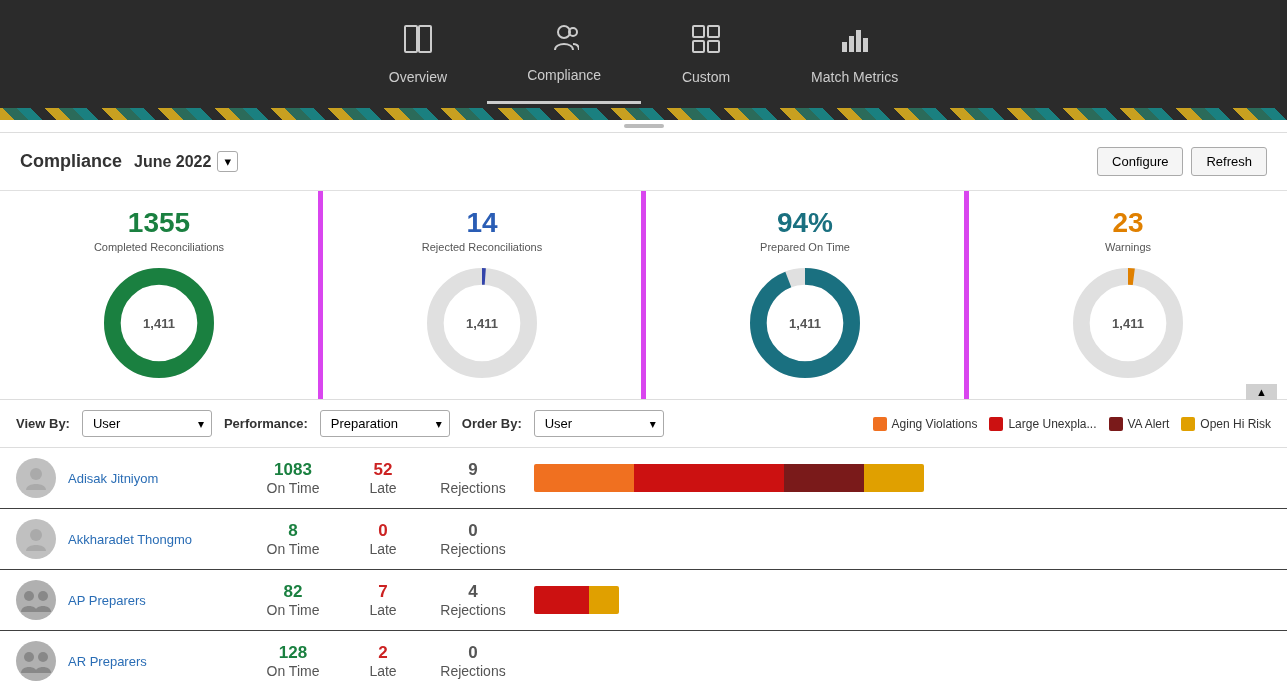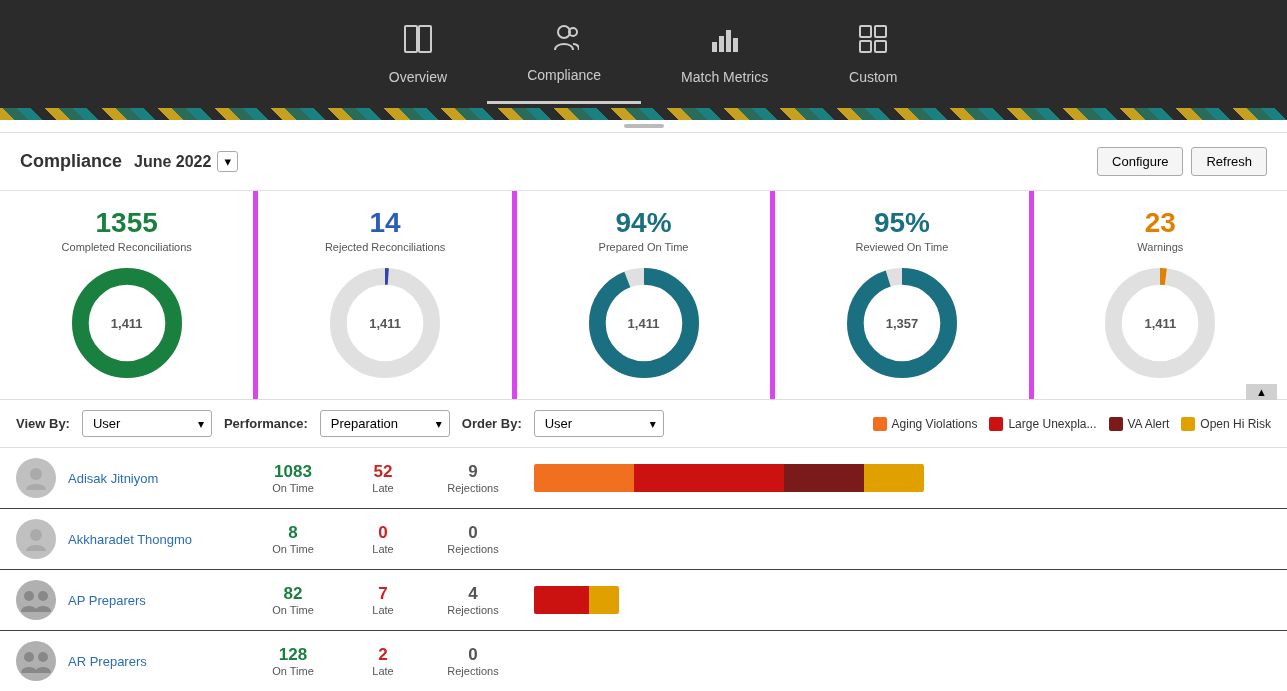--- a/index.html
+++ b/index.html
@@ -242,21 +242,21 @@
       min-width: 90px;
       display: flex;
       flex-direction: column;
       align-items: center;
     }
     .metric-cell .big-num {
       font-size: 17px;
       font-weight: bold;
     }
     .metric-cell .sub-label {
-      font-size: 11px;
+      font-size: 14px;
       color: #555;
       text-align: right;
     }
     .color-red { color: #cc2222; }
     .color-teal { color: #1a8080; }
     .bar-cell {
       flex: 1;
       display: flex;
       align-items: center;
       padding-left: 16px;
@@ -296,38 +296,38 @@
         <path d="M6 28 C6 20 24 20 24 28" stroke="#ccc" stroke-width="2" fill="none"></path>
         <circle cx="24" cy="10" r="4" stroke="#ccc" stroke-width="2" fill="none"></circle>
         <path d="M24 22 C28 22 30 24 30 28" stroke="#ccc" stroke-width="2" fill="none"></path>
       </svg>
     </span>
     <span class="nav-label">Compliance</span>
   </div>
   <div class="nav-item">
     <span class="nav-icon">
       <svg width="30" height="30" viewBox="0 0 30 30" fill="none">
+        <rect x="2" y="2" width="11" height="11" rx="1" stroke="#ccc" stroke-width="2" fill="none"></rect>
+        <rect x="17" y="2" width="11" height="11" rx="1" stroke="#ccc" stroke-width="2" fill="none"></rect>
+        <rect x="2" y="17" width="11" height="11" rx="1" stroke="#ccc" stroke-width="2" fill="none"></rect>
+        <rect x="17" y="17" width="11" height="11" rx="1" stroke="#ccc" stroke-width="2" fill="none"></rect>
+      </svg>
+    </span>
+    <span class="nav-label">Custom</span>
+  </div>
+  <div class="nav-item">
+    <span class="nav-icon">
+      <svg width="30" height="30" viewBox="0 0 30 30" fill="none">
         <rect x="2" y="18" width="5" height="10" fill="#ccc"></rect>
         <rect x="9" y="12" width="5" height="16" fill="#ccc"></rect>
         <rect x="16" y="6" width="5" height="22" fill="#ccc"></rect>
         <rect x="23" y="14" width="5" height="14" fill="#ccc"></rect>
       </svg>
     </span>
     <span class="nav-label">Match Metrics</span>
-  </div>
-  <div class="nav-item">
-    <span class="nav-icon">
-      <svg width="30" height="30" viewBox="0 0 30 30" fill="none">
-        <rect x="2" y="2" width="11" height="11" rx="1" stroke="#ccc" stroke-width="2" fill="none"></rect>
-        <rect x="17" y="2" width="11" height="11" rx="1" stroke="#ccc" stroke-width="2" fill="none"></rect>
-        <rect x="2" y="17" width="11" height="11" rx="1" stroke="#ccc" stroke-width="2" fill="none"></rect>
-        <rect x="17" y="17" width="11" height="11" rx="1" stroke="#ccc" stroke-width="2" fill="none"></rect>
-      </svg>
-    </span>
-    <span class="nav-label">Custom</span>
   </div>
 </div>
 
 <div class="banner-strip"></div>
 
 <div style="display:flex; justify-content:center; background:#fff; padding:4px 0; border-bottom:1px solid #ddd;">
   <div style="width:40px; height:4px; background:#bbb; border-radius:2px;"></div>
 </div>
 
 <div class="main-content">
@@ -377,32 +377,20 @@
       <div class="donut-container">
         <svg viewBox="0 0 36 36">
           <circle cx="18" cy="18" r="14" fill="none" stroke="#e0e0e0" stroke-width="5"></circle>
           <circle cx="18" cy="18" r="14" fill="none" stroke="#1a7080" stroke-width="5" stroke-dasharray="82.7 5.3" stroke-dashoffset="0" transform="rotate(-90 18 18)"></circle>
           <circle cx="18" cy="18" r="9" fill="white"></circle>
         </svg>
         <div class="donut-inner-text">1,411</div>
       </div>
     </div>
 
-    <div class="metric-card">
-      <div class="metric-number" style="color:#1a7080;">95%</div>
-      <div class="metric-label">Reviewed On Time</div>
-      <div class="donut-container">
-        <svg viewBox="0 0 36 36">
-          <circle cx="18" cy="18" r="14" fill="none" stroke="#e0e0e0" stroke-width="5"></circle>
-          <circle cx="18" cy="18" r="14" fill="none" stroke="#1a7080" stroke-width="5" stroke-dasharray="83.6 4.4" stroke-dashoffset="0" transform="rotate(-90 18 18)"></circle>
-          <circle cx="18" cy="18" r="9" fill="white"></circle>
-        </svg>
-        <div class="donut-inner-text">1,357</div>
-      </div>
-    </div>
 
     <div class="metric-card">
       <div class="metric-number" style="color:#e08000;">23</div>
       <div class="metric-label">Warnings</div>
       <div class="donut-container">
         <svg viewBox="0 0 36 36">
           <circle cx="18" cy="18" r="14" fill="none" stroke="#e0e0e0" stroke-width="5"></circle>
           <circle cx="18" cy="18" r="14" fill="none" stroke="#e08000" stroke-width="5" stroke-dasharray="1.76 86.2" stroke-dashoffset="0" transform="rotate(-90 18 18)"></circle>
           <circle cx="18" cy="18" r="9" fill="white"></circle>
         </svg>

